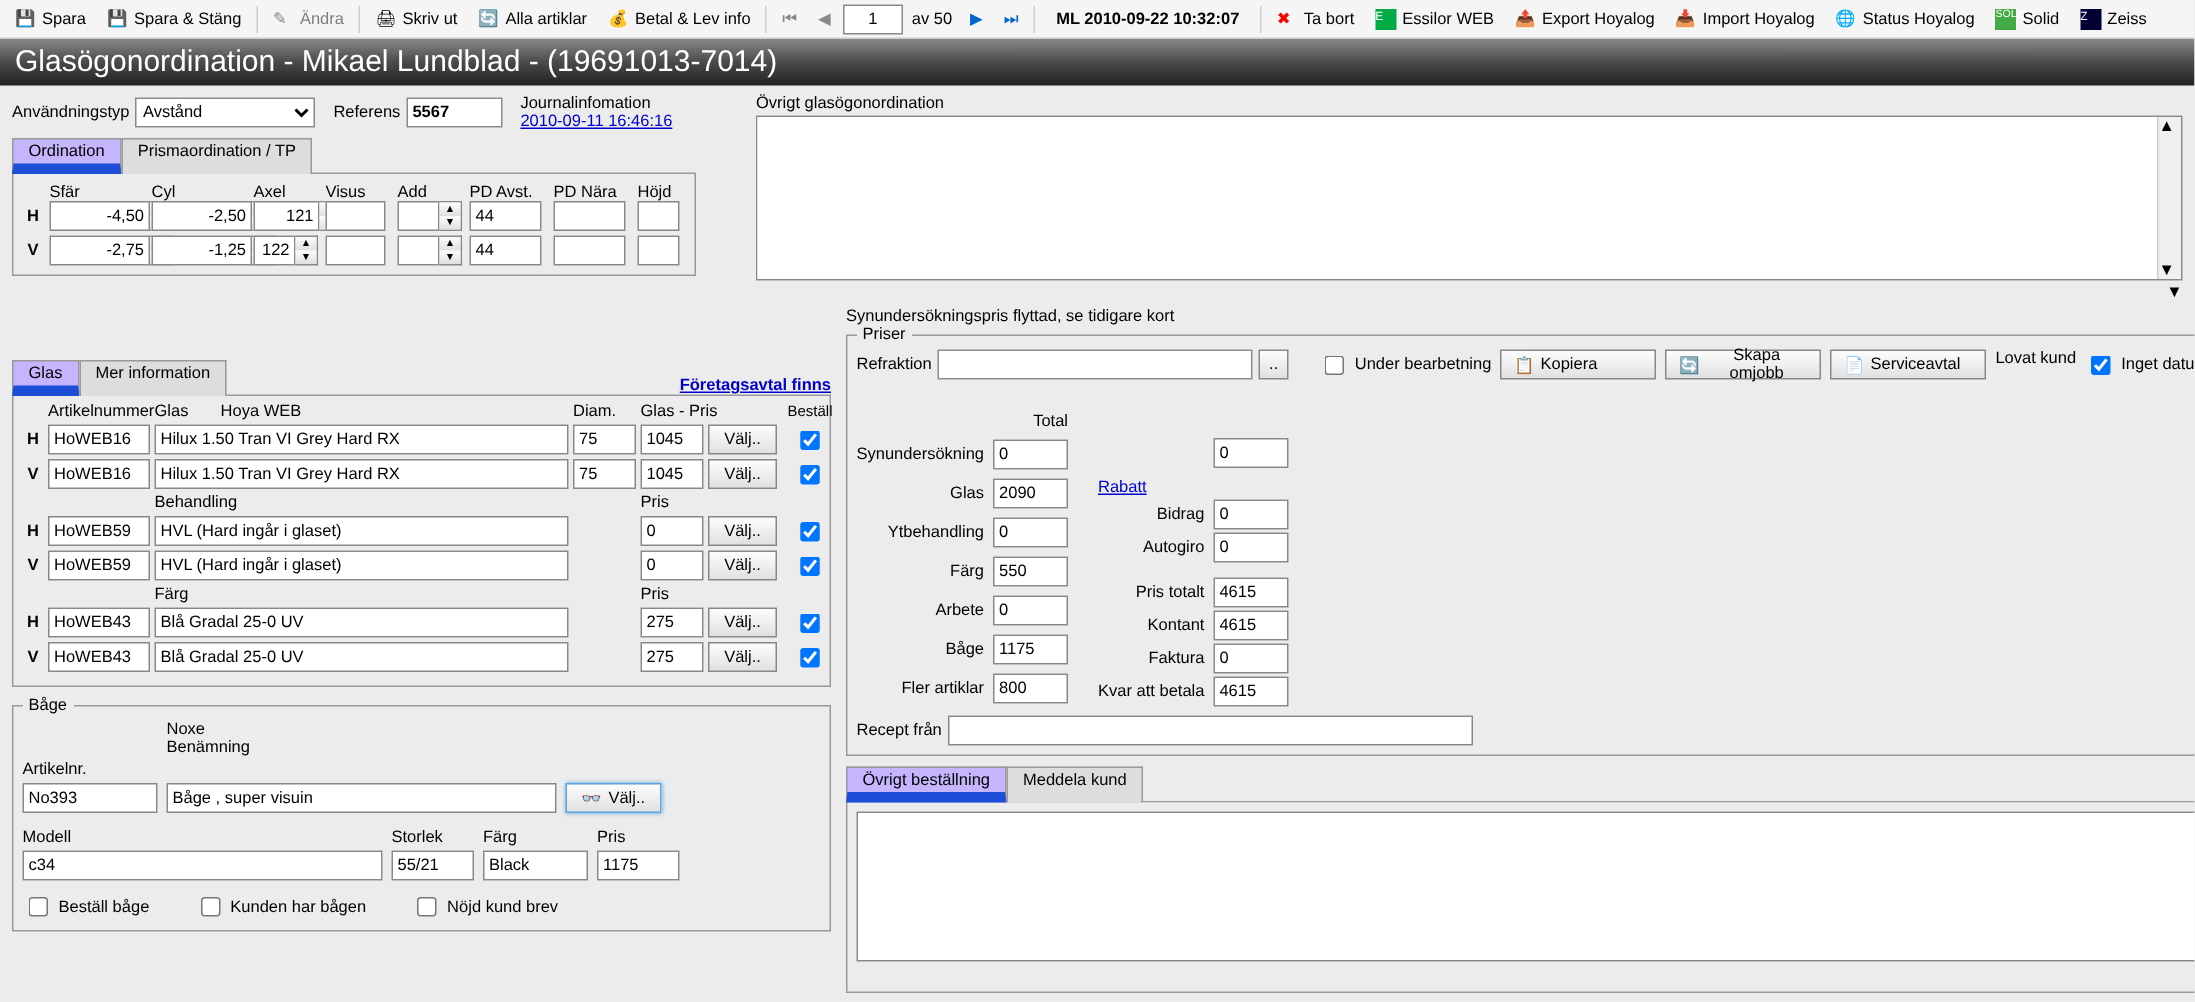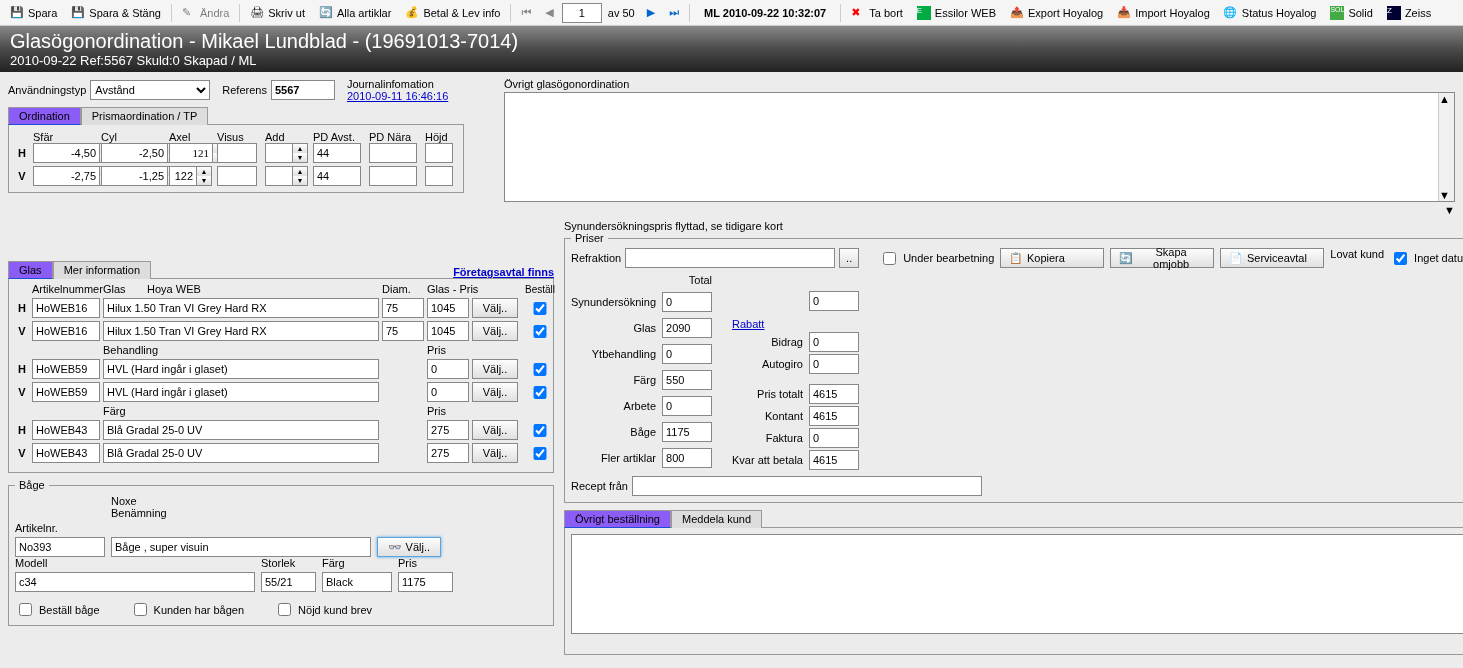--- a/index.html
+++ b/index.html
@@ -22,21 +22,21 @@
   .row { display: flex; align-items: center; gap: 4px; }
   label { white-space: nowrap; }
   input[type=text] { border: 1px solid #888; height: 20px; padding: 1px 3px; background: #fff; }
   select { border: 1px solid #888; height: 20px; background: #fff; }
   .link { color: #0000cc; text-decoration: underline; cursor: pointer; margin-top: 46px; }
   fieldset { border: 1px solid #999; padding: 4px 6px 6px; margin: 0; background: #ececec; }
   legend { padding: 0 4px; }
   
   .tabs { display: flex; border-bottom: 1px solid #999; gap: 0; }
   .tab { border: 1px solid #999; border-bottom: none; padding: 2px 10px; background: #ddd; cursor: pointer; position: relative; top: 1px; }
-  .tab.active { background: #8b5cf6; border-bottom: 1px solid #1d4ed8; }
+  .tab.active { background: #c4b5fd; border-bottom: 7px solid #1d4ed8; }
   .tab-body { border: 1px solid #999; border-top: none; padding: 6px; background: #ececec; }
   
   .spin { display: inline-flex; align-items: center; }
   .spin input { width: 45px; text-align: right; }
   .spin-btns { display: flex; flex-direction: column; border: 1px solid #888; border-left: none; }
   .spin-btns span { width: 14px; height: 9px; background: linear-gradient(#fdfdfd,#e0e0e0); font-size: 7px; line-height: 9px; text-align: center; cursor: pointer; }
   
   .btn { background: linear-gradient(#fdfdfd, #e0e0e0); border: 1px solid #888; padding: 2px 8px; cursor: pointer; height: 20px; display: inline-flex; align-items: center; gap: 4px; }
   .btn-wide { width: 104px; justify-content: flex-start; }
   .btn-valj { width: 46px; justify-content: center; }
@@ -128,21 +128,20 @@
       <span>Solid</span>
     </div>
   <div class="tb-btn">
       <span class="tb-ico" style="background:#003;color:#fff;font-size:8px">Z</span>
       <span>Zeiss</span>
     </div>
 </div>
 
 <div class="header">
   <h1>Glasögonordination - Mikael Lundblad - (19691013-7014)</h1>
-  <div class="sub">2010-09-22 Ref:5567  Skuld:0 Skapad / ML</div>
 </div>
 
 <div class="content">
 
   <div style="display:flex;gap:20px;align-items:flex-start">
     <div style="display:flex;flex-direction:column;gap:4px">
       <div class="row">
         <label>Användningstyp</label>
         <select style="width:120px"><option>Avstånd</option></select>
         <label style="margin-left:8px">Referens</label>
@@ -180,21 +179,21 @@
                 </div>
               </div>
             <div class="spin">
                 <input type="text" value="-2,50" style="">
                 <div class="spin-btns">
                   <span>▲</span>
                   <span>▼</span>
                 </div>
               </div>
             <div class="spin">
-                <input type="text" style="width: 44px; font-family: Liberation Serif, serif;" value="121">
+                <input type="text" style="width: 44px;" value="121">
                 <div class="spin-btns">
                   <span>▲</span>
                   <span>▼</span>
                 </div>
               </div>
             <input type="text" style="width: 40px;" value="">
             <div class="spin">
                 <input type="text" style="width: 28px;" value="">
                 <div class="spin-btns">
                   <span>▲</span>
@@ -370,21 +369,21 @@
           <label>Artikelnr.</label>
             <span></span>
             <span></span>
           <input type="text" value="No393" style="">
           <input type="text" value="Båge , super visuin" style="">
           <button class="btn btn-highlight">
               <span>👓</span>
               <span>Välj..</span>
             </button>
         </div>
-        <div style="display:grid;grid-template-columns:240px 55px 70px 55px;gap:3px 6px;margin-top:0">
+        <div style="display:grid;grid-template-columns:240px 55px 70px 55px;gap:3px 6px;margin-top:10px">
           <label>Modell</label>
           <label>Storlek</label>
           <label>Färg</label>
           <label>Pris</label>
           <input type="text" value="c34" style="">
           <input type="text" value="55/21" style="">
           <input type="text" value="Black" style="">
           <input type="text" value="1175" style="">
         </div>
         <div style="display:flex;gap:30px;margin-top:8px">
@@ -403,21 +402,21 @@
         </div>
       </fieldset>
     </div>
 
     <div style="flex:1">
       <div>Synundersökningspris flyttad, se tidigare kort</div>
       <fieldset>
         <legend>Priser</legend>
         <div style="display:flex;gap:20px;align-items:flex-start">
           <div>
-            <div class="row" style="margin-bottom:4px">
+            <div class="row" style="margin-bottom:20px">
               <label>Refraktion</label>
               <input type="text" style="width: 210px;">
               <button class="btn" style="width:20px;padding:0;justify-content:center">..</button>
             </div>
             <div style="display:flex;gap:20px">
               <div class="grid-col">
                 <span></span>
                   <label>Total</label>
                 <label>Synundersökning</label>
                   <input type="text" value="0" style="">

